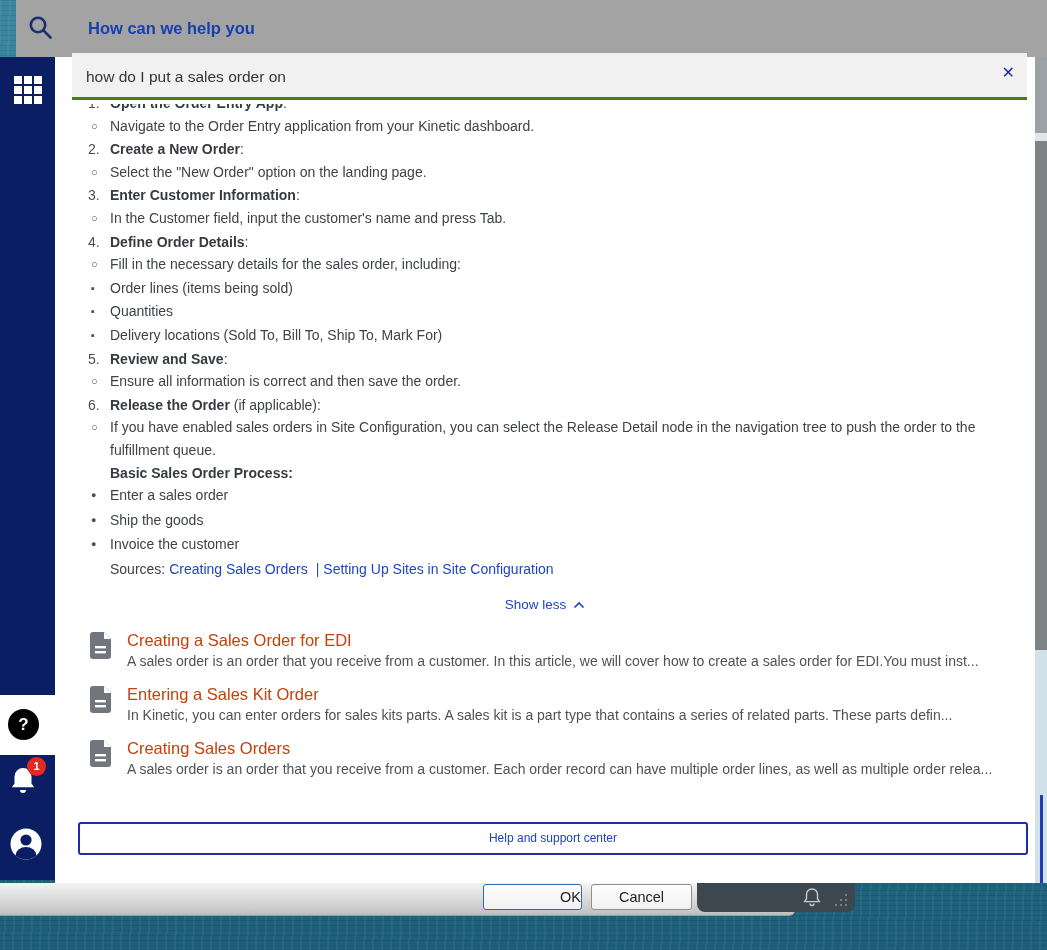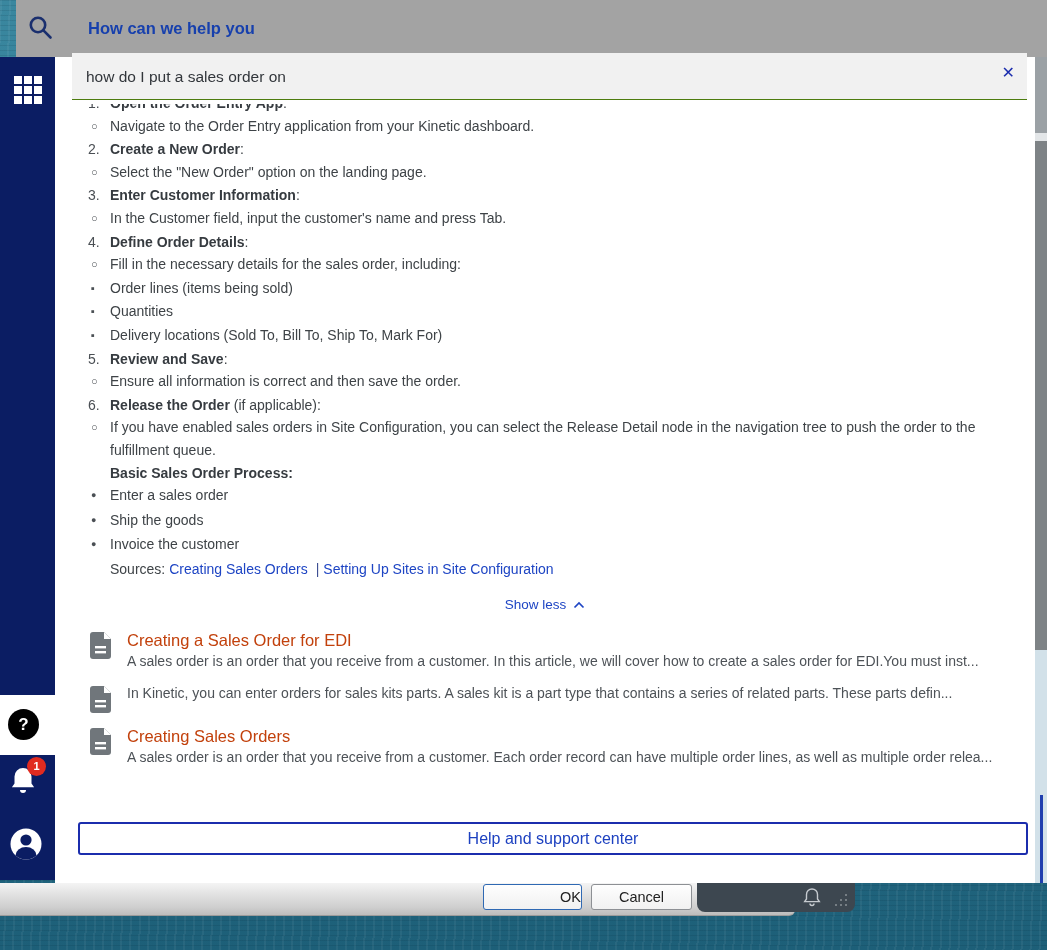--- a/index.html
+++ b/index.html
@@ -52,21 +52,21 @@
     color:#fff; font-size:17px; font-weight:bold; text-align:center; line-height:31px; cursor:default; }
   .bell-wrap { position:absolute; left:8px; top:705px; width:42px; height:40px; cursor:default; }
   .badge { position:absolute; left:19px; top:-5px; width:19px; height:19px; background:#e12b20; border-radius:50%;
     color:#fff; font-size:11px; font-weight:bold; text-align:center; line-height:19px; }
   .avatar-wrap { position:absolute; left:10px; top:771px; width:32px; height:32px; cursor:default; }
 
   
   .panel { position:absolute; left:55px; top:57px; width:980px; height:826px; background:#fff; z-index:5; }
 
   .searchbox { position:absolute; left:17px; top:-4px; width:955px; height:47px; background:#f1f1f1;
-    border-bottom:1px solid #4d7c0f; }
+    border-bottom:3px solid #4d7c0f; }
   .searchbox input { position:absolute; left:14px; top:9px; width:880px; height:30px; border:none; outline:none;
     background:transparent; font-family:"Liberation Sans","DejaVu Sans",sans-serif; font-size:15.5px; color:#32363b; }
   .clear-btn { position:absolute; right:12px; top:10px; font-size:16px; font-weight:bold; color:#1b2dae; cursor:default; }
 
   .answer-list { margin:47px 20px 0 33px; height:486px; overflow:hidden; font-size:14px; color:#3e4347; }
   .row { display:flex; line-height:22.6px; }
   .row:first-child { margin-top:-12px; }
   .mk { width:22px; flex:none; color:#4a4f54; }
   .mk.circle::before { content:"○"; font-size:11px; position:relative; top:-1px; left:3px; }
   .mk.square::before { content:"▪"; font-size:11px; position:relative; top:-1px; left:3px; }
@@ -80,21 +80,21 @@
   .show-less svg { margin-left:7px; position:relative; top:0px; }
 
   .articles { margin:17px 20px 0 35px; }
   .article { display:flex; gap:16px; margin-bottom:12px; cursor:default; }
   .article svg { flex:none; margin-top:3px; }
   .a-title { font-size:16.5px; color:#c2410c; line-height:22px; }
   .a-snippet { font-size:14px; color:#4d5257; line-height:20px; white-space:nowrap; overflow:hidden; max-width:900px; }
 
   .footer-btn { position:absolute; left:23px; top:765px; width:950px; height:33px; background:#fff;
     border:2px solid #1b2dad; border-radius:3px; text-align:center; line-height:29px;
-    font-size:16px; color:#1d41c0; cursor:default; }
+    font-size:12px; color:#1d41c0; cursor:default; }
 </style>
 </head>
 <body>
 
 <div class="desktop"></div>
 <div class="gray-strip"></div>
 <div class="dlg-btn ok-btn">OK</div>
 <div class="dlg-btn cancel-btn">Cancel</div>
 <div class="dark-panel">
   <svg width="18" height="20" viewBox="0 0 18 20">
@@ -266,20 +266,21 @@
       </div>
     </div>
     <div class="article">
       <svg width="21" height="27" viewBox="0 0 21 27">
         <path d="M3 0 h11 l7 7 v17 a3 3 0 0 1 -3 3 H3 a3 3 0 0 1 -3 -3 V3 a3 3 0 0 1 3 -3 z" fill="#70767b"></path>
         <path d="M14 0 l7 7 h-7 z" fill="#fff"></path>
         <rect x="5" y="14" width="11" height="2.4" fill="#fff"></rect>
         <rect x="5" y="19" width="11" height="2.4" fill="#fff"></rect>
       </svg>
       <div>
+        <div class="a-title">Entering a Sales Kit Order</div>
         <div class="a-snippet">In Kinetic, you can enter orders for sales kits parts. A sales kit is a part type that contains a series of related parts. These parts defin...</div>
       </div>
     </div>
     <div class="article">
       <svg width="21" height="27" viewBox="0 0 21 27">
         <path d="M3 0 h11 l7 7 v17 a3 3 0 0 1 -3 3 H3 a3 3 0 0 1 -3 -3 V3 a3 3 0 0 1 3 -3 z" fill="#70767b"></path>
         <path d="M14 0 l7 7 h-7 z" fill="#fff"></path>
         <rect x="5" y="14" width="11" height="2.4" fill="#fff"></rect>
         <rect x="5" y="19" width="11" height="2.4" fill="#fff"></rect>
       </svg>

